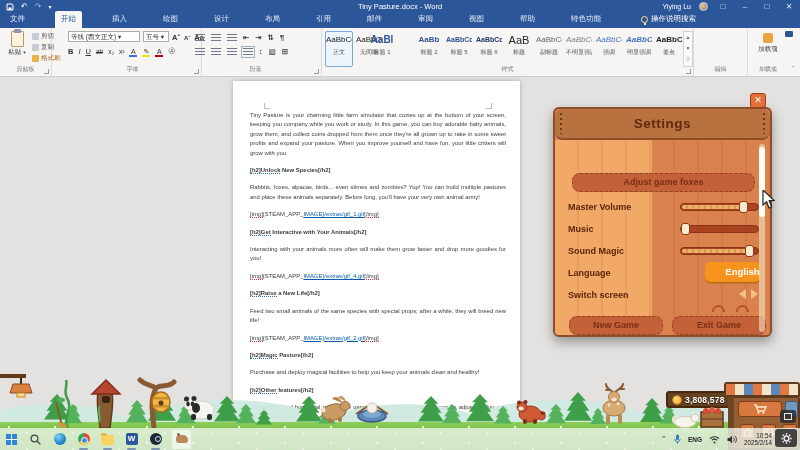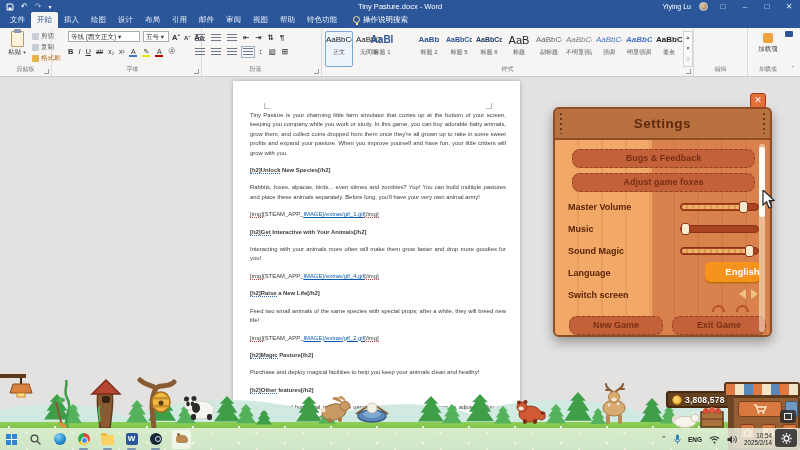--- a/index.html
+++ b/index.html
@@ -8,21 +8,21 @@
   #screen{position:relative;width:800px;height:450px;background:#e6e5e3;overflow:hidden;}
 
   
   .titlebar{position:absolute;left:0;top:0;width:800px;height:28px;background:#2b579a;z-index:30;}
   .qat{position:absolute;left:6px;top:1px;display:flex;gap:7px;color:#fff;font-size:8px;align-items:center;height:11px;}
   .qat span{cursor:default;}
   .win-title{position:absolute;left:50%;top:2px;transform:translateX(-50%);color:#ffffff;font-size:7.5px;white-space:nowrap;}
   .tb-right{position:absolute;right:4px;top:0;display:flex;align-items:center;gap:8px;height:12px;color:#fff;font-size:7px;}
   .avatar{width:9px;height:9px;border-radius:50%;background:radial-gradient(circle at 35% 35%,#e8c9a0,#9a7250);border:1px solid #cfd9ea;}
   .wbtn{width:14px;text-align:center;font-size:8px;color:#dce6f5;}
-  .tabs{position:absolute;left:4px;bottom:0;display:flex;align-items:center;height:16px;}
+  .tabs{position:absolute;left:4px;bottom:0;display:flex;align-items:flex-end;height:16px;gap:24px;}
   .tab{color:#e8eef8;font-size:7.5px;padding:3px 6px 4px 6px;white-space:nowrap;}
   .tab.active{background:#f6f5f3;color:#2b579a;border-radius:2px 2px 0 0;}
   .tellme{display:flex;align-items:center;gap:3px;color:#fff;font-size:7.5px;padding:3px 6px 4px 10px;}
   .bulb{width:7px;height:7px;border:1px solid #ffe28a;border-radius:50%;position:relative;}
   .bulb:after{content:"";position:absolute;left:2px;top:6px;width:2px;height:2px;background:#ffe28a;}
   .comment-ic{position:absolute;right:6px;top:30px;width:10px;height:8px;border:1px solid #fff;border-radius:2px;z-index:31;background:#2b579a;}
   .comment-ic:after{content:"";position:absolute;left:2px;top:7px;border:3px solid transparent;border-top-color:#fff;}
 
   
   .ribbon{position:absolute;left:0;top:28px;width:800px;height:49px;background:#f6f5f3;border-bottom:1px solid #cfcdcb;z-index:29;font-size:7px;color:#444;}
@@ -63,21 +63,21 @@
   .mk{border-bottom:1px dotted #2e74b5;}
   .sq{border-bottom:1px dotted #d13438;}
   .lk{color:#0b5cad;text-decoration:underline;}
   .faq{text-align:left;}
   .pen-icon{display:inline-block;width:7px;height:7px;position:relative;margin-right:3px;}
   .pen-icon:before{content:"";position:absolute;left:1px;top:2px;width:7px;height:2.5px;background:#2ea3c9;transform:rotate(-45deg);border-radius:1px;}
 
   
   .s-close{position:absolute;left:750px;top:93px;width:16px;height:15px;background:#e46f38;border:1.5px solid #a03c1c;border-radius:3px;color:#fff;font-size:9px;line-height:12px;text-align:center;font-weight:bold;z-index:42;}
   .panel{position:absolute;left:553px;top:107px;width:219px;height:230px;z-index:41;border-radius:6px;box-shadow:0 5px 12px rgba(0,0,0,.35);border:2px solid #8e4f28;overflow:hidden;background:#d9824e;}
-  .p-head{position:absolute;left:0;top:0;width:100%;height:31px;background:#b9713f;border-bottom:2px solid #8e4f28;}
+  .p-head{position:absolute;left:0;top:0;width:100%;height:31px;background:#b9713f;border-bottom:2px solid #8e4f28;border-radius:8px;}
   .p-head .dots{position:absolute;top:4px;bottom:4px;width:2px;background:repeating-linear-gradient(rgba(40,15,5,.55) 0 2px,transparent 2px 5px);}
   .p-title{width:100%;text-align:center;font-size:13.5px;font-weight:bold;color:#5e2a0d;line-height:30px;letter-spacing:.5px;}
   .p-body{position:absolute;left:0;top:31px;width:100%;height:197px;background:linear-gradient(90deg,#f2a967 0 45%,#d9824e 45% 100%);}
   .p-body:before{content:"";position:absolute;inset:0;background:repeating-linear-gradient(90deg,transparent 0 22px,rgba(140,60,20,.10) 22px 24px);}
   .p-btn{position:absolute;background:#c2613a;border:1.5px dashed #94431f;border-radius:8px;color:#7a2f12;font-weight:bold;font-size:9px;text-align:center;}
   .p-btn.wide{left:17px;width:183px;height:19px;line-height:16px;}
   .p-label{position:absolute;left:13px;font-size:9px;font-weight:bold;color:#5c2408;}
   .slider{position:absolute;left:125px;width:79px;height:8px;background:#a84220;border-radius:4px;border:1px solid #8c3316;}
   .slider .fill{position:absolute;left:1px;top:1px;height:4px;background:repeating-linear-gradient(90deg,#eeb169 0 4px,#d99a4e 4px 6px);border-radius:3px;}
   .knob{position:absolute;top:-3px;width:9px;height:12px;background:#f8ebcf;border:1.5px solid #8a3a1a;border-radius:3px;}
@@ -624,21 +624,20 @@
   </div>
 
   <div class="s-close">✕</div>
   <div class="panel">
     <div class="p-head">
       <div class="dots" style="left:5px;"></div>
       <div class="dots" style="right:5px;"></div>
       <div class="p-title">Settings</div>
     </div>
     <div class="p-body">
-      <div class="p-btn wide" style="top:9px;">Bugs &amp; Feedback</div>
       <div class="p-btn wide" style="top:33px;">Adjust game foxes</div>
 
       <div class="p-label" style="top:62px;">Master Volume</div>
       <div class="slider" style="top:63px;">
         <div class="fill" style="width:64px;"></div>
           <div class="knob" style="left:58px;"></div>
       </div>
 
       <div class="p-label" style="top:84px;">Music</div>
       <div class="slider" style="top:85px;">

